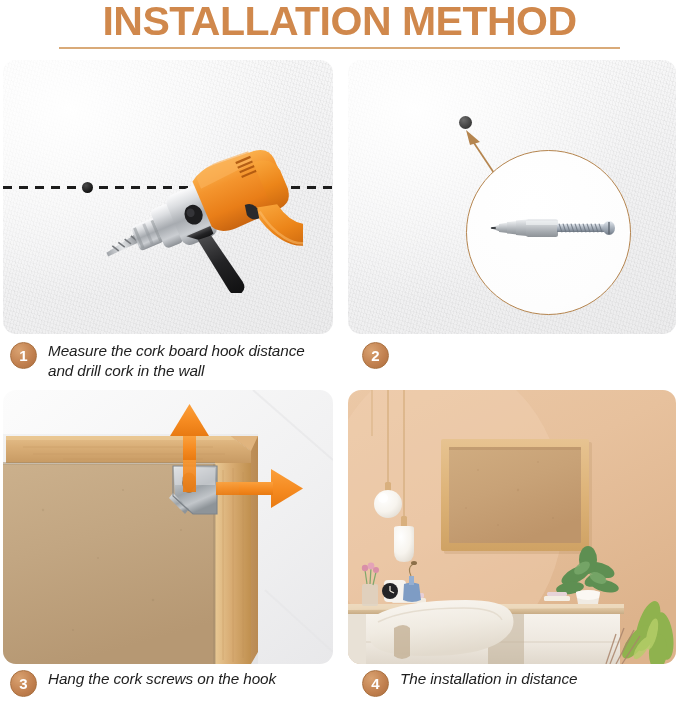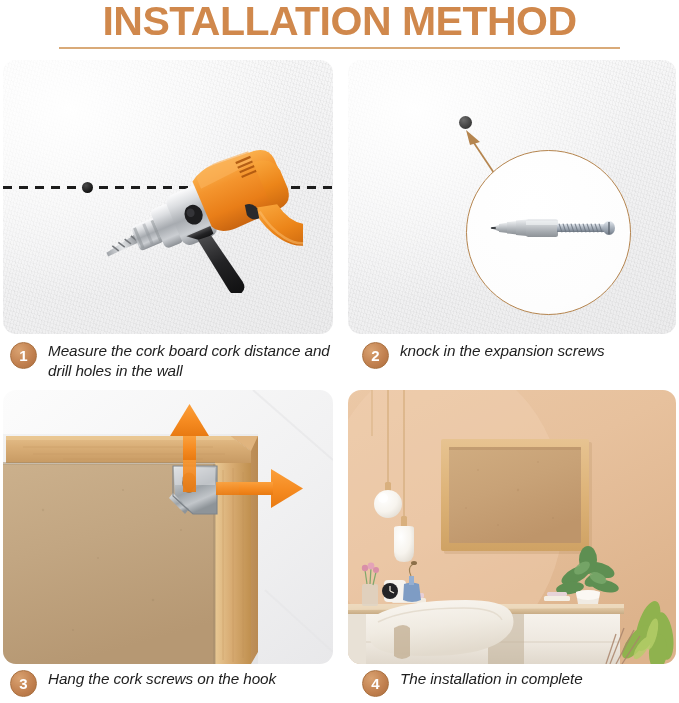--- a/index.html
+++ b/index.html
@@ -203,21 +203,21 @@
 
           <path d="M86 112 L112 112 L112 120 L104 122 L98 122 Z" fill="url(#gDark)"></path>
           <path d="M95 120 L109 121 L120 176 Q121 184 114 186 Q106 187 104 179 Z" fill="url(#gDark)"></path>
         </g>
       </svg>
     </div>
   </div>
 
   <div class="caption cap-1">
     <div class="badge">1</div>
-    <div class="cap-text">Measure the cork board cork distance and drill holes in the wall</div>
+    <div class="cap-text">Measure the cork board hook distance and drill cork in the wall</div>
   </div>
 
   <div class="cell cell-2">
     <div class="panel wall">
 
       <div id="anchor-dot"></div>
 
       <svg id="anchor-arrow" viewBox="0 0 80 110">
         <line x1="72" y1="104" x2="16" y2="20" stroke="#b5854f" stroke-width="1.8"></line>
         <path d="M10 10 L24 22 L14 25 Z" fill="#b5854f"></path>
@@ -267,21 +267,20 @@
         </g>
 
         <ellipse cx="121" cy="13" rx="6" ry="7" fill="url(#gSteel)"></ellipse>
         <line x1="121" y1="7" x2="121" y2="19" stroke="#5d6670" stroke-width="1.4"></line>
       </svg>
     </div>
   </div>
 
   <div class="caption cap-2">
     <div class="badge">2</div>
-    <div class="cap-text">knock in the expansion screws</div>
   </div>
 
   <div class="cell cell-3">
     <div class="panel">
       <svg id="board-back" viewBox="0 0 330 274" preserveAspectRatio="none">
         <defs>
           <linearGradient id="gWall3" x1="0" y1="0" x2="1" y2="1">
             <stop offset="0%" stop-color="#FCFCFC"></stop>
             <stop offset="60%" stop-color="#F1F1F2"></stop>
             <stop offset="100%" stop-color="#E8E8EA"></stop>
@@ -546,16 +545,16 @@
             <path d="M258 274 L268 244"></path>
               <path d="M274 274 L292 246"></path>
           </g>
         </g>
       </svg>
     </div>
   </div>
 
   <div class="caption cap-4">
     <div class="badge">4</div>
-    <div class="cap-text">The installation in complete</div>
+    <div class="cap-text">The installation in distance</div>
   </div>
 
 </div>
 
 </body></html>

